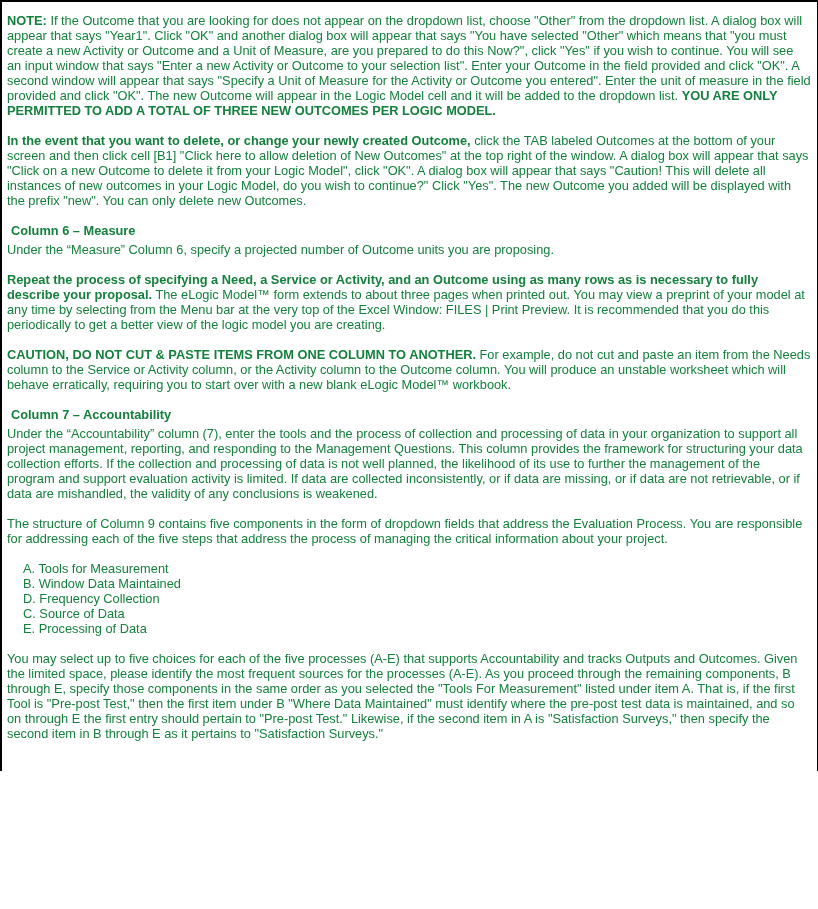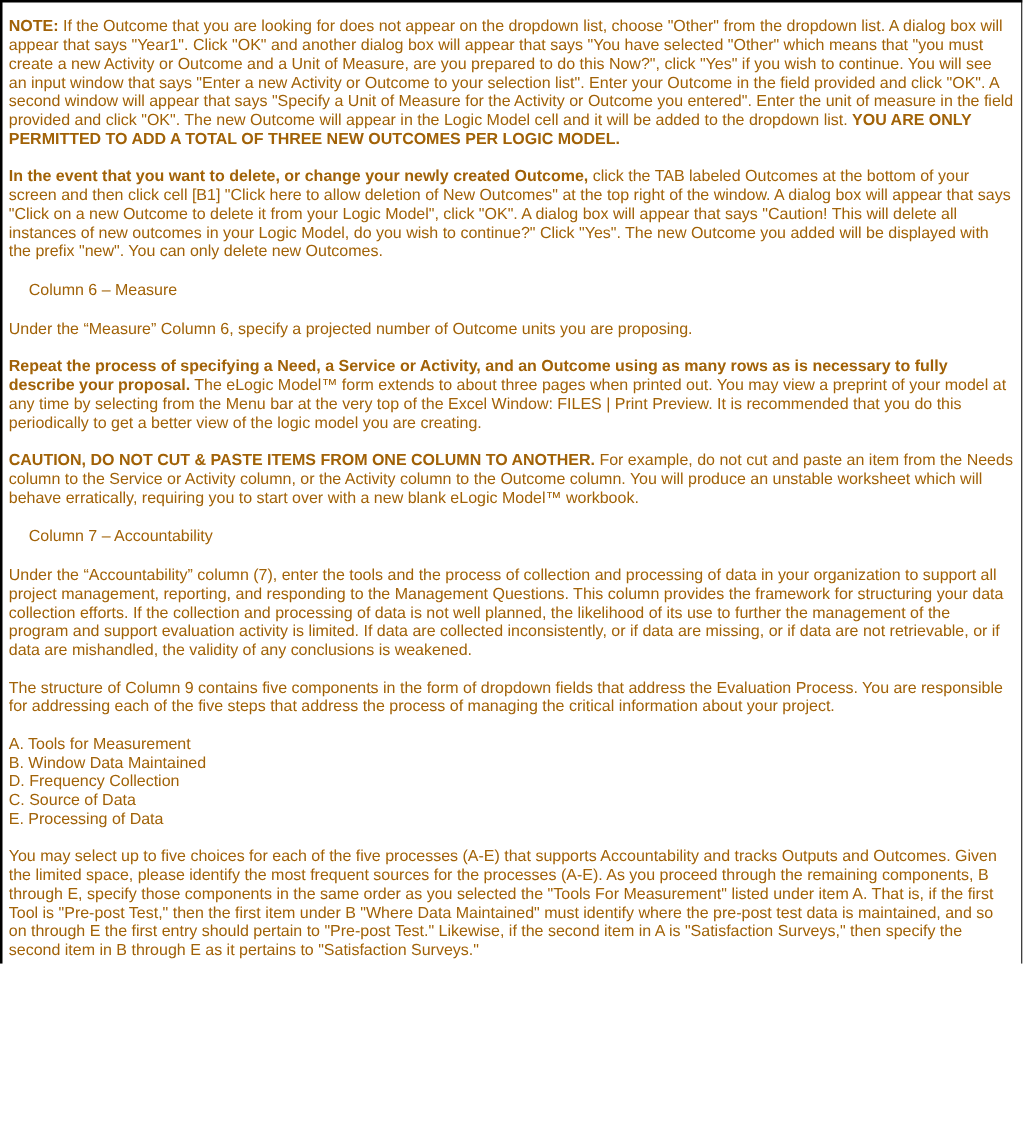--- a/index.html
+++ b/index.html
@@ -13,37 +13,37 @@
     height: 771px;
     background: #ffffff;
     border-top: 2px solid #000000;
     border-left: 2px solid #000000;
     border-right: 1px solid #000000;
     padding: 11px 6px 0 5px;
     overflow: hidden;
     font-family: "Liberation Sans", "DejaVu Sans", sans-serif;
     font-size: 12.8px;
     line-height: 15px;
-    color: #a16207;
+    color: #15803d;
   }
   .page p {
     margin: 0 0 15px 0;
   }
   .page p.after-heading {
     margin-top: 0;
   }
   .heading {
-    font-weight: normal;
-    margin: 16px;
+    font-weight: bold;
+    margin: 4px;
   }
   .list-line {
     margin: 0;
   }
   .list-block {
-    margin: 0 0 15px 0;
+    margin: 0 0 15px 16px;
   }
   b { font-weight: bold; }
 </style>
 </head>
 <body>
 
 <div class="page">
 
   <p><b>NOTE: </b><span>If the Outcome that you are looking for does not appear on the dropdown list, choose "Other" from the dropdown list. A dialog box will appear that says "Year1". Click "OK" and another dialog box will appear that says "You have selected "Other" which means that "you must create a new Activity or Outcome and a Unit of Measure, are you prepared to do this Now?", click "Yes" if you wish to continue.  You will see an input window that says "Enter a new Activity or Outcome to your selection list". Enter your Outcome in the field provided and click "OK".  A second window will appear that says "Specify a Unit of Measure for the Activity or Outcome you entered". Enter the unit of measure in the field provided and click "OK".   The new Outcome will appear in the Logic Model cell and it will be added to the dropdown list.   </span><b>YOU ARE ONLY PERMITTED TO ADD A TOTAL OF THREE NEW OUTCOMES PER LOGIC MODEL.</b></p>
 

